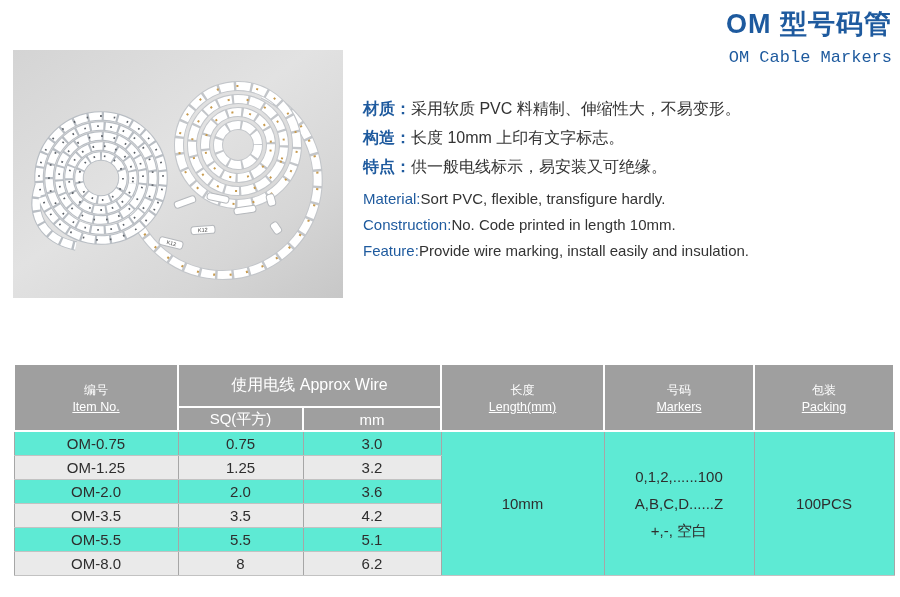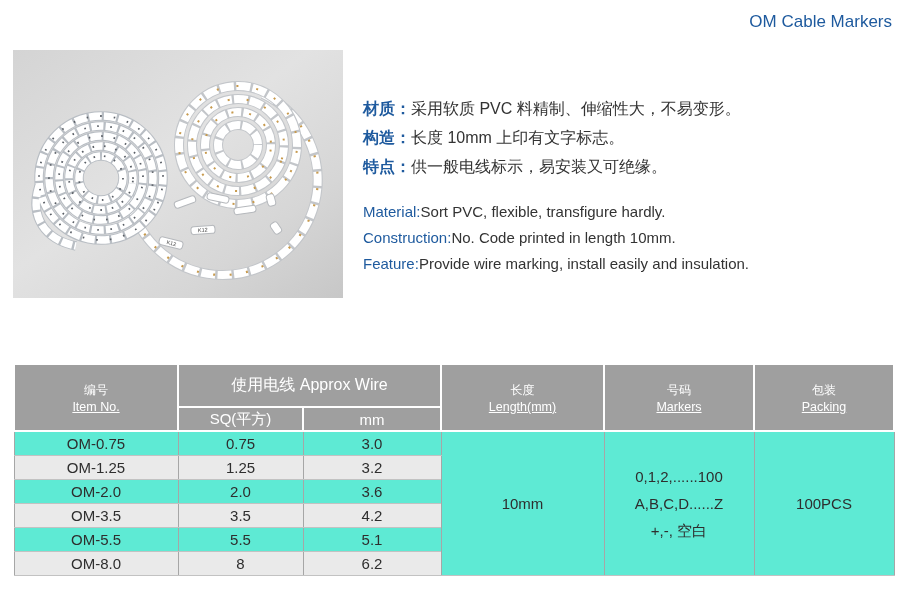--- a/index.html
+++ b/index.html
@@ -8,29 +8,29 @@
   }
   *{box-sizing:border-box;}
   html,body{margin:0;padding:0;}
   body{
     width:900px;height:597px;background:#ffffff;position:relative;overflow:hidden;
     font-family:"Liberation Sans", sans-serif;color:var(--text);
   }
   
   .titles{position:absolute;top:6px;right:8px;text-align:right;}
   .title-zh{margin:0;font-size:27px;font-weight:bold;color:var(--accent);letter-spacing:1px;}
-  .title-en{margin-top:6px;font-size:17px;color:var(--accent);}
+  .title-en{margin-top:6px;font-size:17px;color:var(--accent);font-family:Liberation Mono, monospace;}
   
   .photo{position:absolute;left:13px;top:50px;width:330px;height:247px;}
   
   .desc{position:absolute;left:363px;top:94px;width:532px;}
   .desc p{margin:0;}
   .zh-line{font-size:16px;line-height:29px;}
   .zh-line .lab{color:var(--accent);font-weight:bold;}
-  .en-block{margin-top:18px;}
+  .en-block{margin-top:5px;}
   .en-line{font-size:15px;line-height:26px;}
   .en-line .lab{color:var(--accent);}
   
   table.spec{
     position:absolute;left:13px;top:363px;width:880px;
     border-collapse:collapse;table-layout:fixed;
   }
   table.spec thead th{
     background:var(--headerBg);color:var(--headerText);font-weight:normal;
     border:2px solid #ffffff;padding:0;text-align:center;vertical-align:middle;
@@ -47,20 +47,21 @@
     border-left:1px solid var(--borderV);border-right:1px solid var(--borderV);
   }
   table.spec tbody tr:nth-child(even) td.stripe{background:var(--stripe);}
   td.merged{background:#ffffff;}
   .markers-cell div{line-height:27px;}
 </style>
 </head>
 <body>
 
 <header class="titles">
+  <h1 class="title-zh">OM 型号码管</h1>
   <div class="title-en">OM Cable Markers</div>
 </header>
 
 <div class="photo">
   <svg viewBox="0 0 330 248" width="330" height="248">
     <defs>
       <linearGradient id="pbg" x1="0" y1="0" x2="1" y2="1">
         <stop offset="0" stop-color="#d4d4d4"></stop>
         <stop offset="0.45" stop-color="#e2e2e2"></stop>
         <stop offset="0.75" stop-color="#d6d6d6"></stop>

